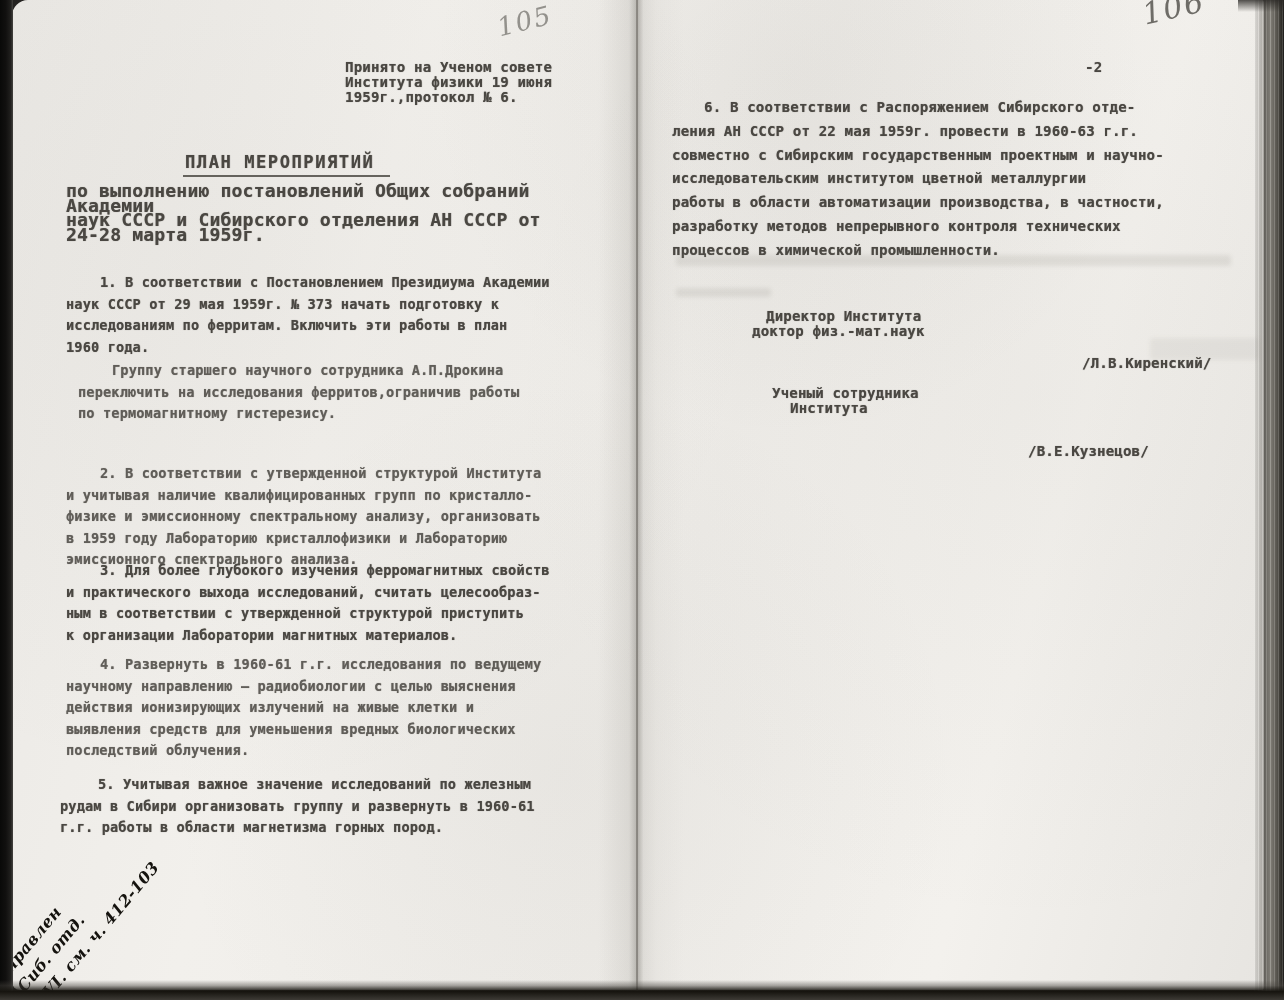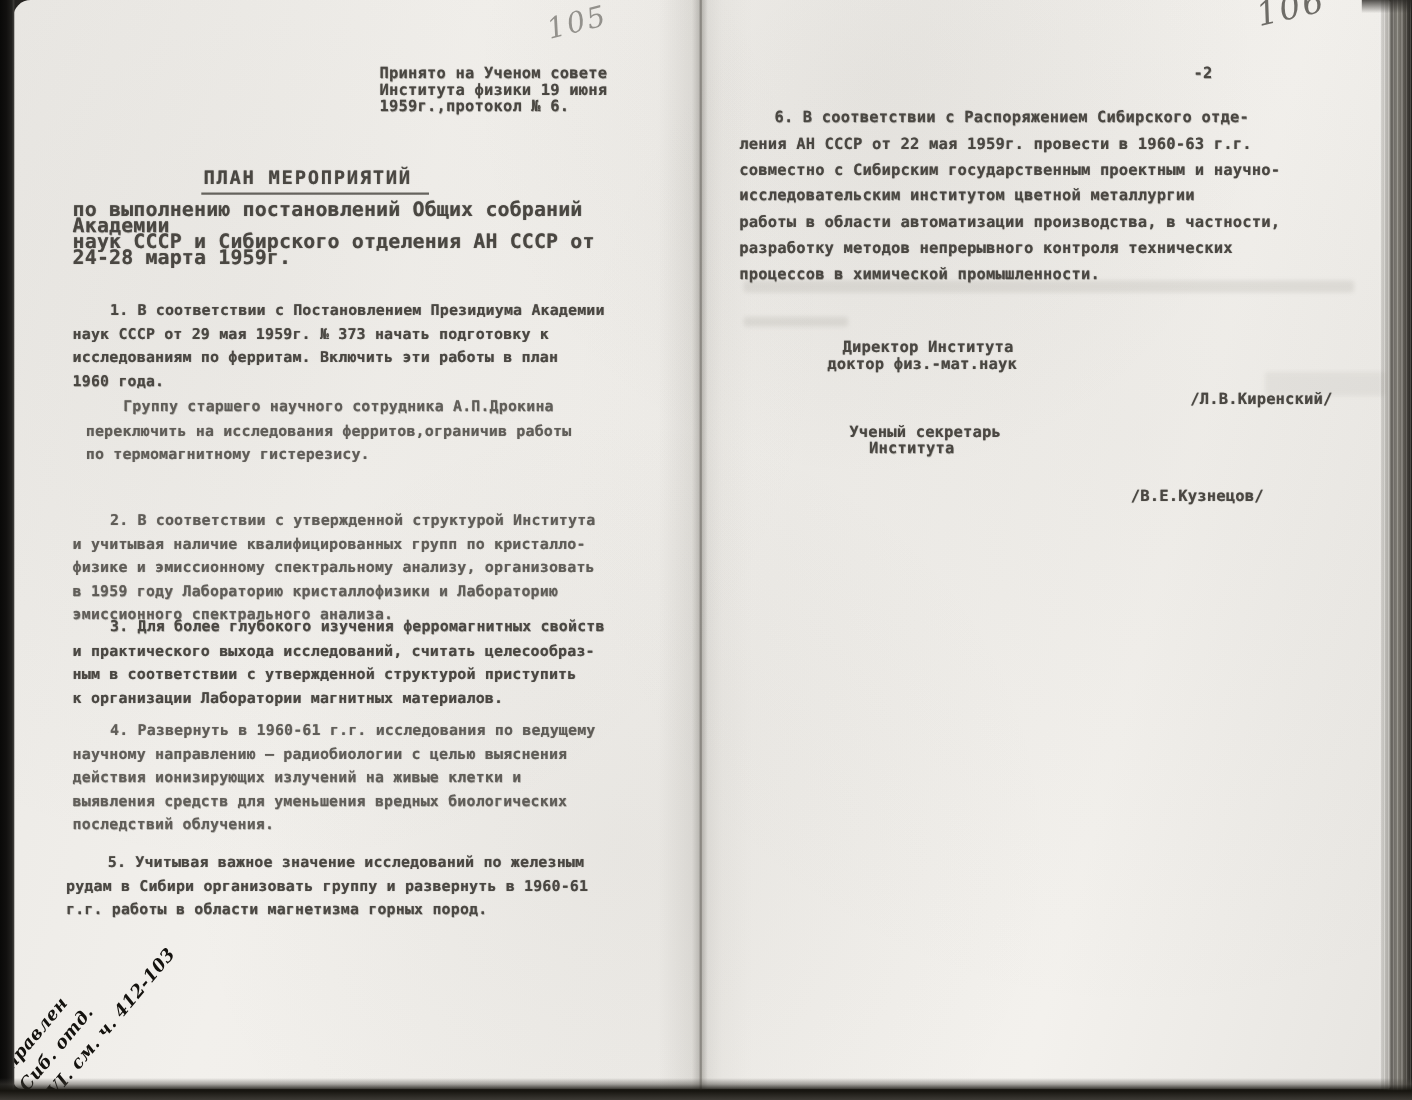--- a/index.html
+++ b/index.html
@@ -162,21 +162,21 @@
 процессов в химической промышленности.</div>
 
     <div class="smudge" style="left:676px;top:255px;width:555px;height:11px;"></div>
     <div class="smudge" style="left:676px;top:288px;width:95px;height:9px;"></div>
     <div class="smudge" style="left:1150px;top:338px;width:110px;height:22px;opacity:0.1;"></div>
 
     <div class="typed right-body" style="left:766px;top:305px;">Директор Института</div>
     <div class="typed right-body" style="left:752px;top:320px;">доктор физ.-мат.наук</div>
     <div class="typed right-body" style="left:1060px;top:352px;margin-left:22px;">/Л.В.Киренский/</div>
 
-    <div class="typed right-body" style="left:772px;top:382px;">Ученый секретарь</div>
+    <div class="typed right-body" style="left:772px;top:382px;">Ученый сотрудника</div>
     <div class="typed right-body" style="left:790px;top:397px;">Института</div>
     <div class="typed right-body" style="left:1028px;top:440px;">/В.Е.Кузнецов/</div>
   </div>
 
   <div class="edge-left"></div>
   <div class="edge-right"></div>
   <div class="edge-bottom"></div>
   <div class="corner-tr"></div>
 </div>
 

